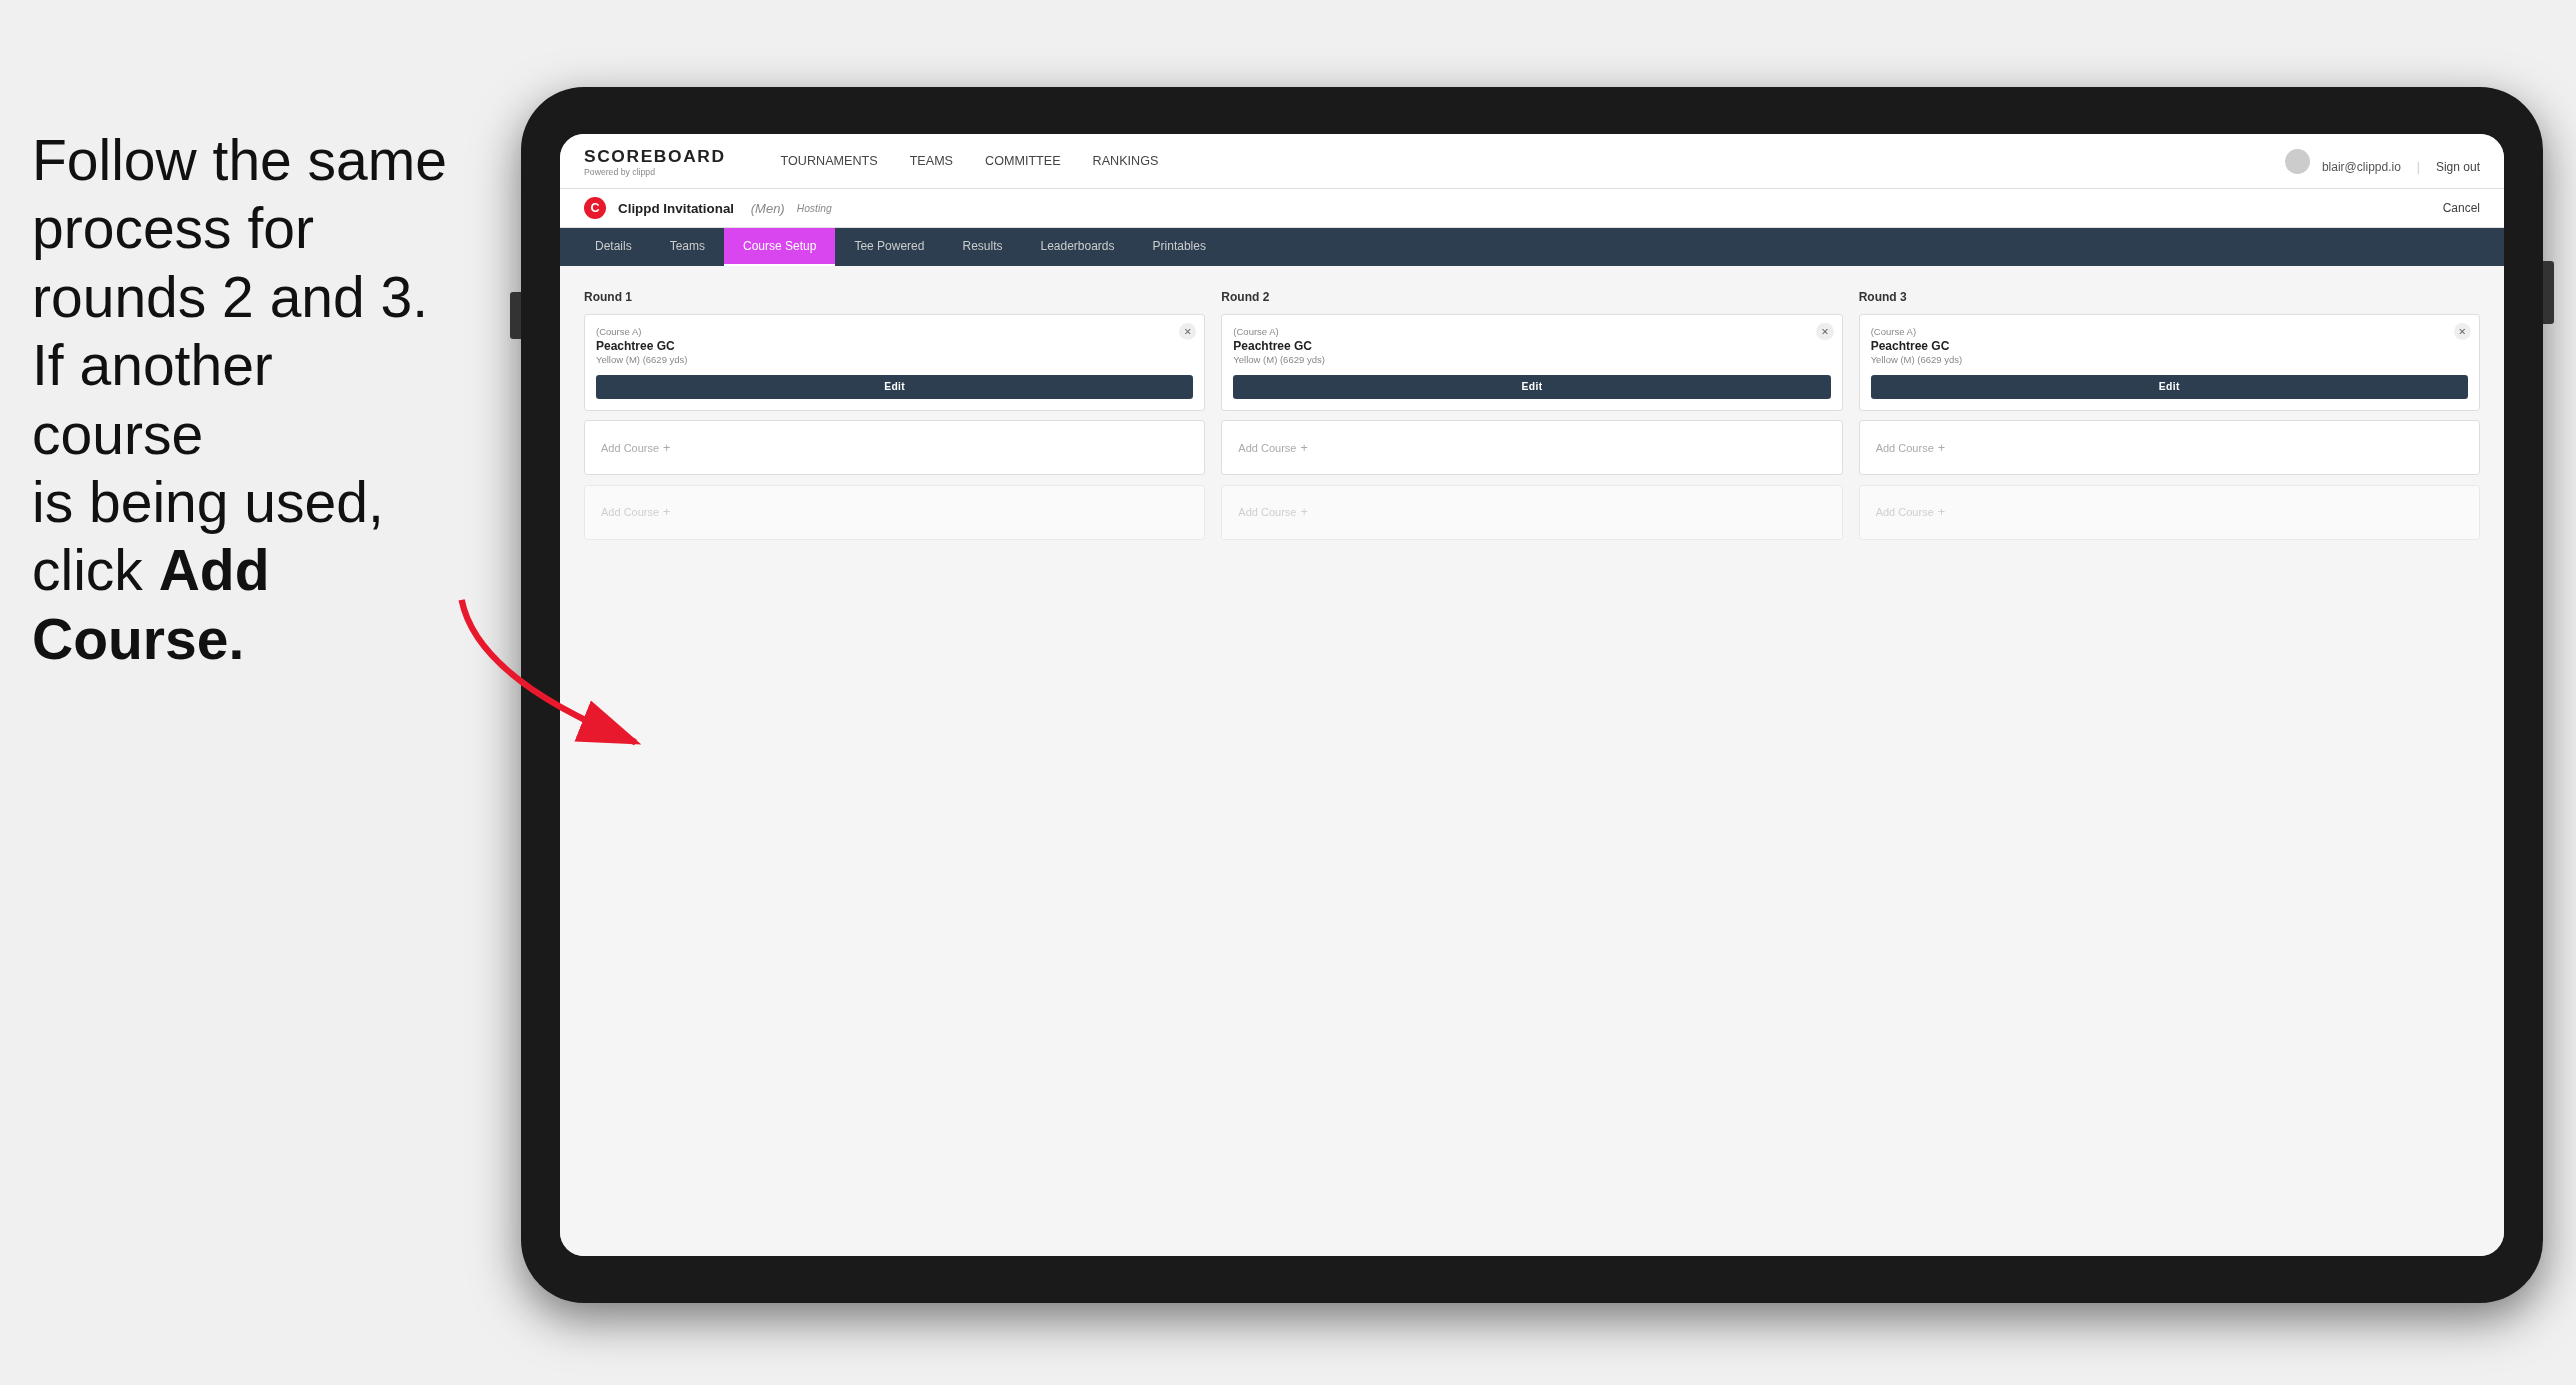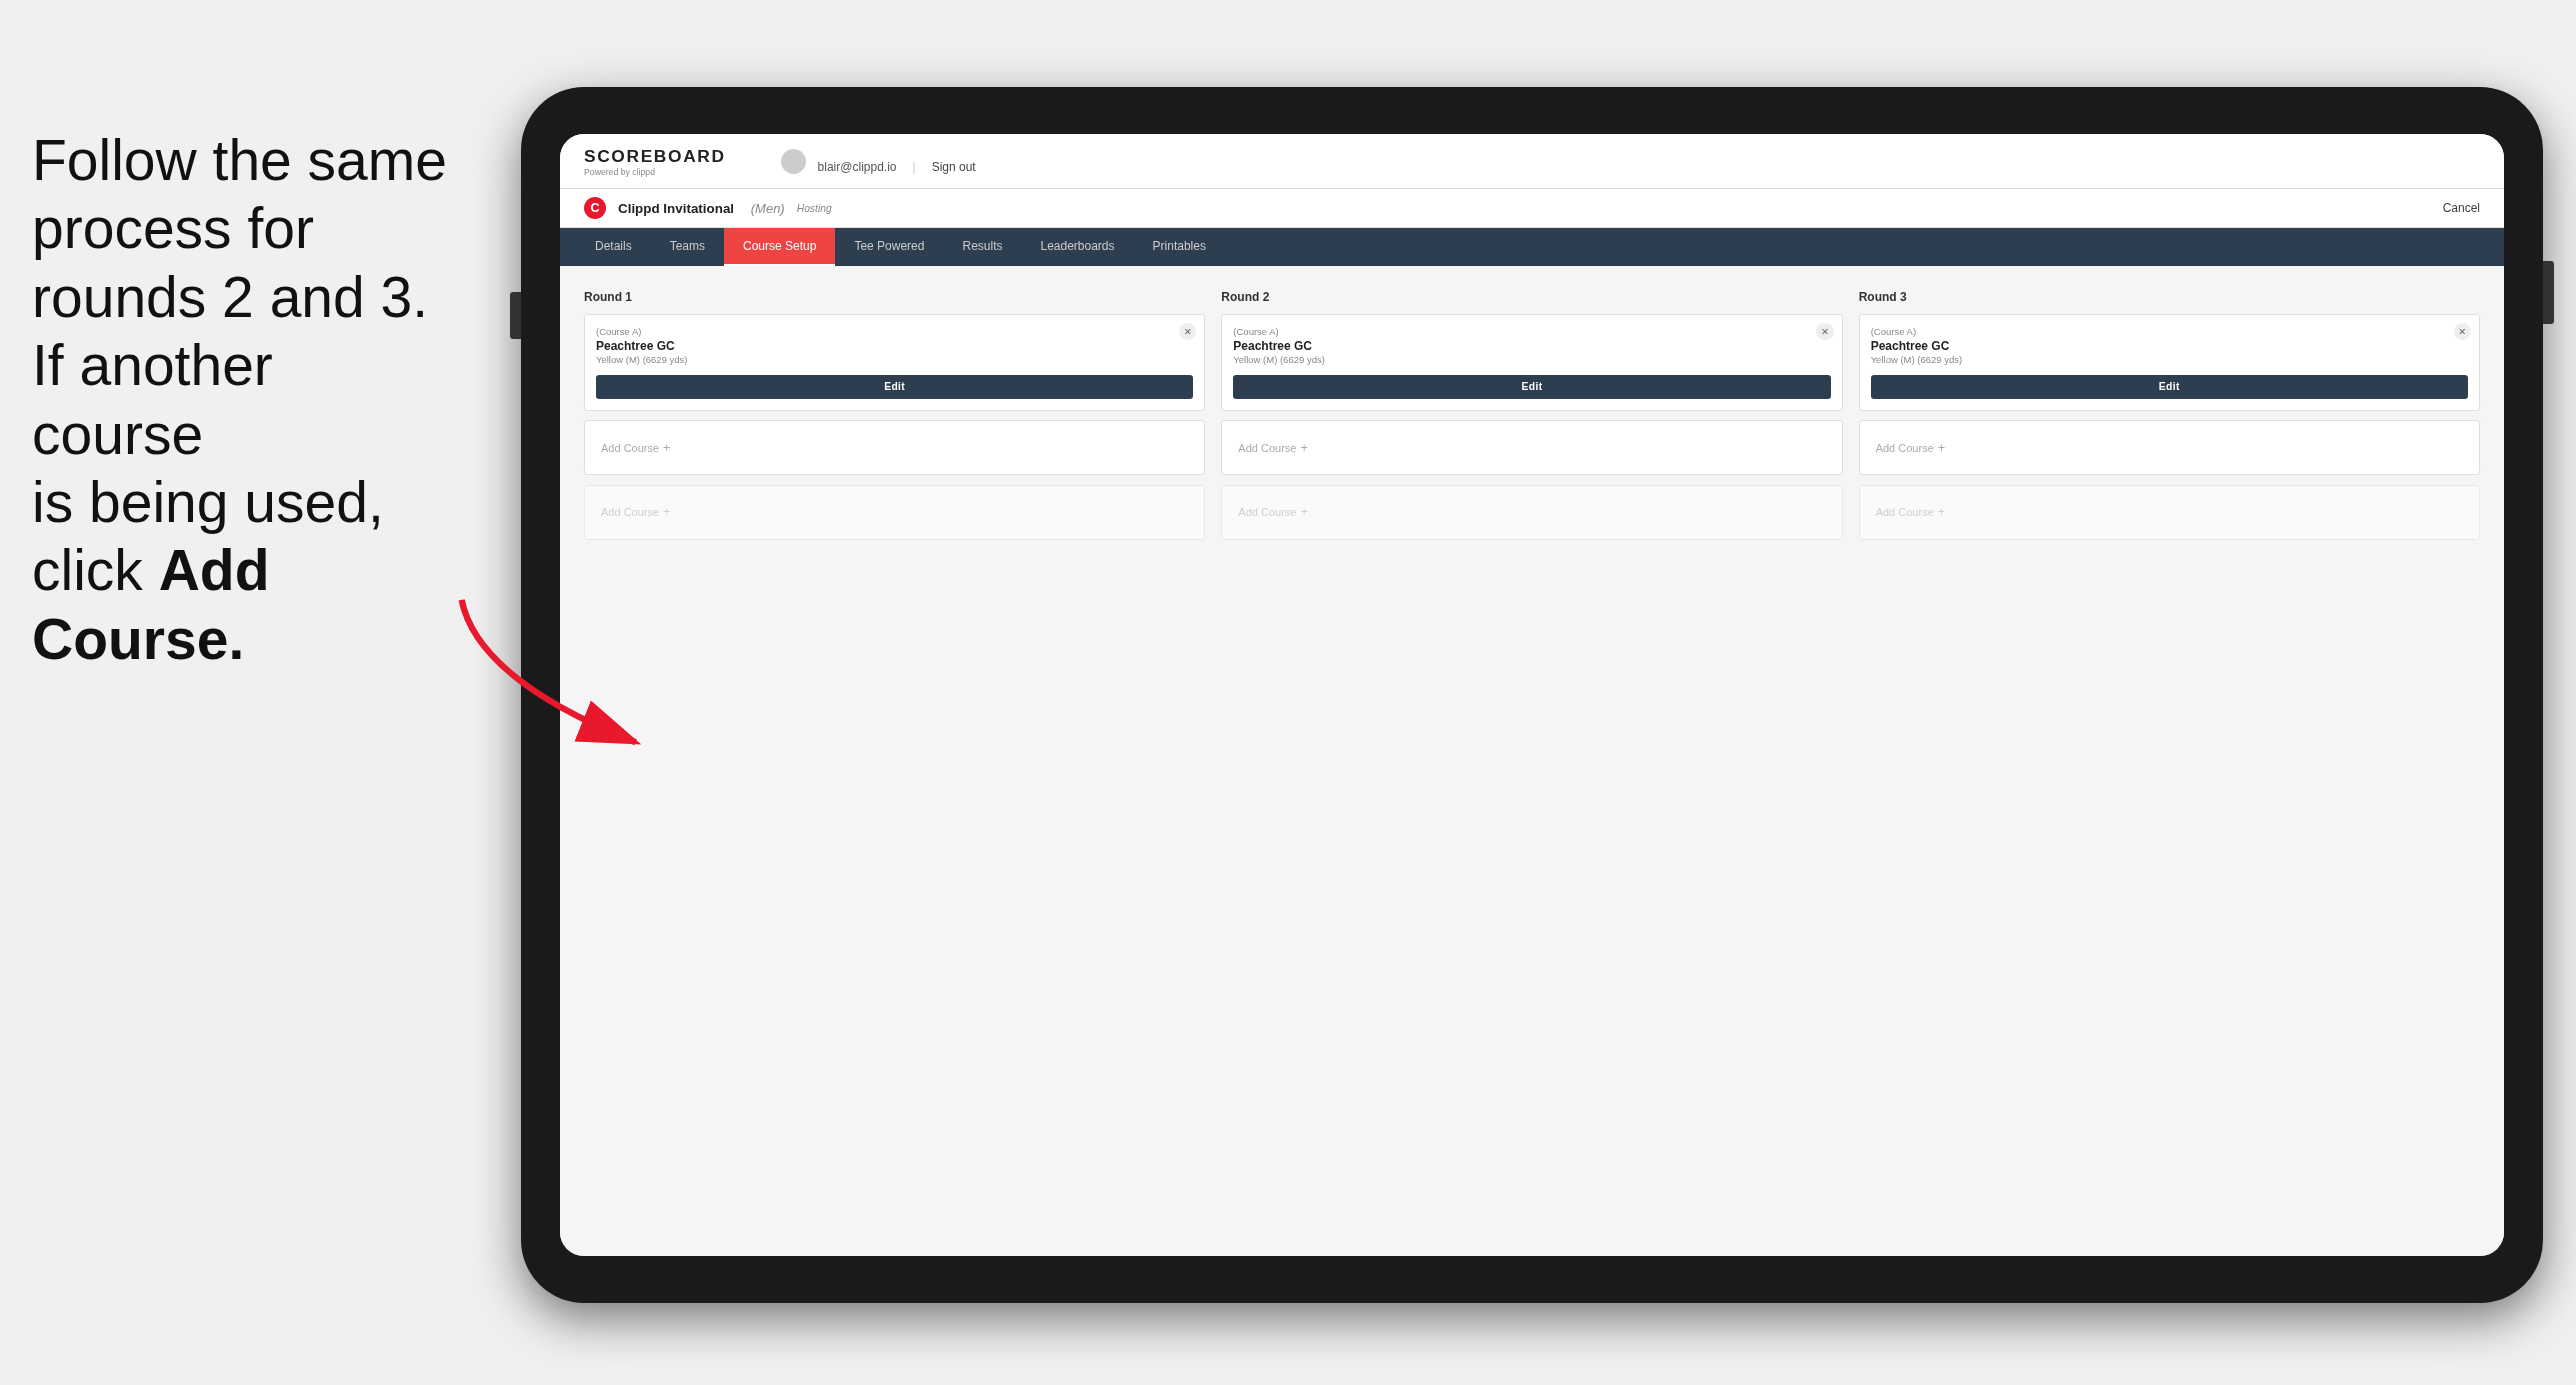--- a/index.html
+++ b/index.html
@@ -160,21 +160,21 @@
       padding: 0 19px;
       display: flex;
       align-items: center;
       font-size: 12px;
       color: #ccc;
       cursor: pointer;
       border-bottom: 2.4px solid transparent;
     }
     .tab-item.active {
       color: #fff;
-      background: #ef4444;
+      background: #d946ef;
       border-bottom: 2.4px solid #fff;
     }
 
     
     .main-content {
       flex: 1;
       background: #f5f5f5;
       padding: 24px 24px;
       overflow-y: auto;
     }
@@ -314,20 +314,26 @@
   <div style="position:absolute;left:-11px;top:205px;width:11px;height:47px;background:#333;border-radius:3.2px 0 0 3.2px;"></div>
   <div style="position:absolute;right:-11px;top:174px;width:11px;height:63px;background:#333;border-radius:0 3.2px 3.2px 0;"></div>
 
   <div class="tablet-screen">
 
     <div class="top-nav">
       <div class="logo-area">
         <span class="logo-scoreboard">SCOREBOARD</span>
         <span class="logo-sub">Powered by clippd</span>
       </div>
+      <nav class="nav-links">
+        <span class="nav-link">TOURNAMENTS</span>
+        <span class="nav-link">TEAMS</span>
+        <span class="nav-link">COMMITTEE</span>
+        <span class="nav-link">RANKINGS</span>
+      </nav>
       <div class="nav-right">
         <div class="nav-avatar"></div>
         <span>blair@clippd.io</span>
         <span class="nav-separator">|</span>
         <span style="cursor:pointer;color:#444;">Sign out</span>
       </div>
     </div>
 
     <div class="sub-header">
       <div class="sub-header-left">

